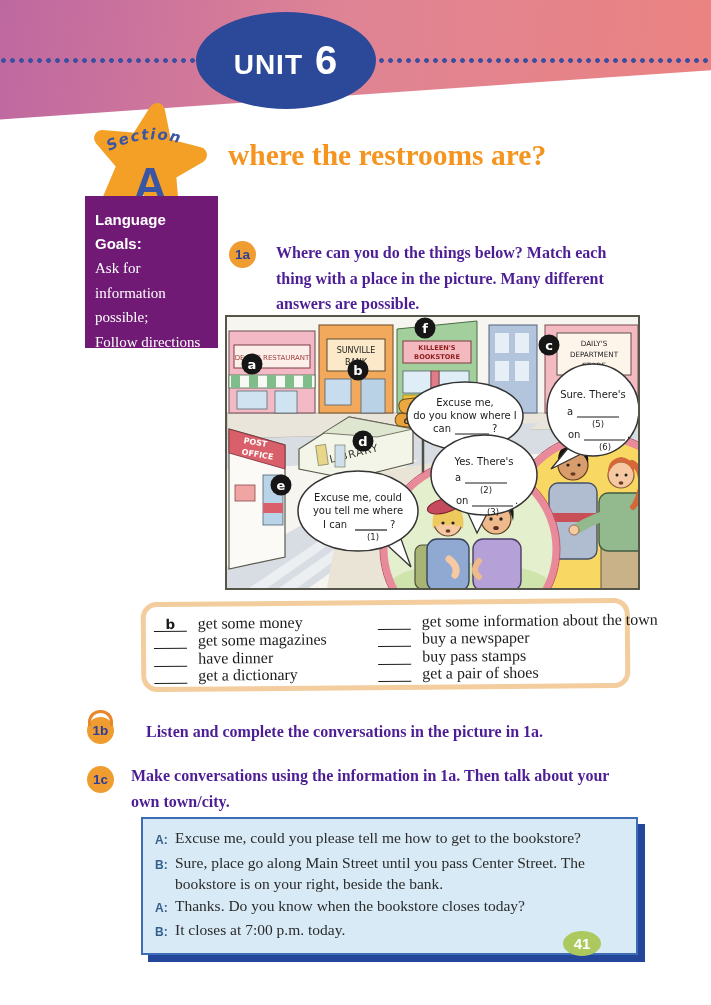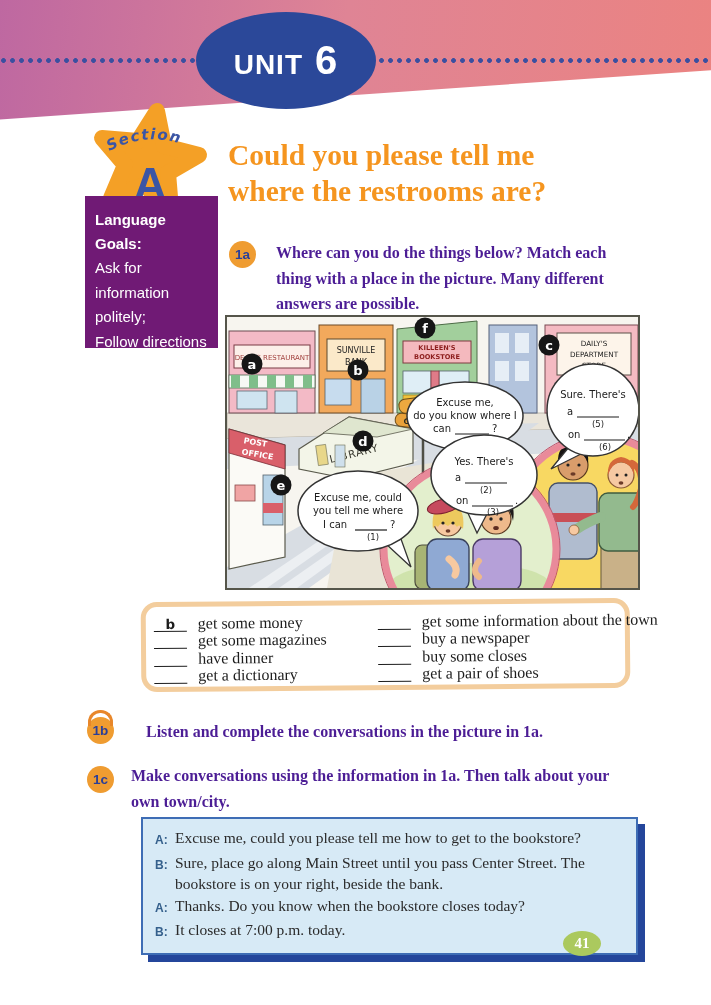--- a/index.html
+++ b/index.html
@@ -16,21 +16,21 @@
   .unit-ellipse{position:absolute;left:196px;top:12px;width:180px;height:97px;border-radius:50%;
         background:#2b4899;display:flex;align-items:center;justify-content:center;}
   .unit-ellipse span{color:#ffffff;font-family:"Liberation Sans",sans-serif;font-weight:bold;
         font-size:40px;font-variant:small-caps;letter-spacing:1px;text-transform:lowercase;}
 
   .star-wrap{position:absolute;left:84px;top:96px;width:132px;height:134px;}
 
   .lang-box{position:absolute;left:85px;top:196px;width:133px;height:152px;background:#701a75;
         color:#ffffff;font-family:"Liberation Sans",sans-serif;padding:12px 10px;box-sizing:border-box;}
   .lang-box .lg-title{font-size:15px;font-weight:bold;line-height:24px;}
-  .lang-box .lg-line{font-size:15px;line-height:24.5px;}
+  .lang-box .lg-line{font-size:15px;line-height:24.5px;font-family:Liberation Serif, serif;}
 
   .lesson-title{position:absolute;left:228px;top:137px;width:400px;color:#f5951f;
         font-weight:bold;font-size:29.5px;line-height:36px;}
 
   
   .badge{position:absolute;width:27px;height:27px;border-radius:50%;background:#ef9c31;
         display:flex;align-items:center;justify-content:center;
         font-family:"Liberation Sans",sans-serif;font-weight:bold;font-size:13.5px;color:#2b3f98;}
   .hp{position:absolute;top:-7px;left:1px;width:19px;height:13px;border:3px solid #e8872a;
         border-bottom:none;border-radius:12px 12px 0 0;}
@@ -55,21 +55,21 @@
   .convo{position:absolute;left:141px;top:817px;width:497px;background:#d7eaf6;
         border:2px solid #3e6db5;box-shadow:7px 7px 0 0 #24469b;box-sizing:border-box;
         padding:8px 10px 9px 12px;}
   .convo-line{display:flex;font-size:15.5px;line-height:21.5px;color:#2b2b2b;}
   .speaker{flex:0 0 20px;font-family:"Liberation Sans",sans-serif;font-size:12px;font-weight:bold;
         color:#35608c;padding-top:3px;}
   .convo-text{flex:1;}
 
   .page-num{position:absolute;left:563px;top:931px;width:38px;height:25px;border-radius:50%;
         background:#abc95e;display:flex;align-items:center;justify-content:center;
-        color:#ffffff;font-family:Liberation Serif, serif;font-weight:bold;font-size:15px;}
+        color:#ffffff;font-family:Liberation Sans, sans-serif;font-weight:bold;font-size:15px;}
 </style>
 </head>
 <body>
 
 <div class="page">
 
   <div class="band"></div>
   <div class="dots"></div>
   <div class="unit-ellipse">
     <span>Unit 6</span>
@@ -83,26 +83,25 @@
         <textPath href="#sec-arc" startOffset="6">Section</textPath>
       </text>
       <text x="66" y="104" text-anchor="middle" font-family="Liberation Sans, sans-serif" font-size="46" font-weight="bold" fill="#3b55a5">A</text>
     </svg>
   </div>
 
   <div class="lang-box">
     <div class="lg-title">Language Goals:</div>
     <div class="lg-line">Ask for</div>
     <div class="lg-line">information</div>
-    <div class="lg-line">politely;</div>
+    <div class="lg-line">possible;</div>
     <div class="lg-line">Follow directions</div>
   </div>
 
   <div class="lesson-title">
-    <div>Could you please tell me</div>
     <div>where the restrooms are?</div>
   </div>
 
   <div class="badge" style="left:229px;top:241px;">
     <span>1a</span>
   </div>
   <div class="instr" style="left:276px;top:240px;width:356px;">Where can you do the things below? Match each thing with a place in the picture. Many different answers are possible.</div>
 
   <div class="picture">
     <svg width="411" height="271" viewBox="0 0 411 271" font-family="DejaVu Sans, sans-serif">
@@ -367,21 +366,21 @@
       <div class="match-row">
         <span class="blank"></span>
         <span class="match-label">buy a newspaper</span>
       </div>
       <div class="match-row">
         <span class="blank"></span>
         <span class="match-label">have dinner</span>
       </div>
       <div class="match-row">
         <span class="blank"></span>
-        <span class="match-label">buy some closes</span>
+        <span class="match-label">buy pass stamps</span>
       </div>
       <div class="match-row">
         <span class="blank"></span>
         <span class="match-label">get a dictionary</span>
       </div>
       <div class="match-row">
         <span class="blank"></span>
         <span class="match-label">get a pair of shoes</span>
       </div>
     </div>

